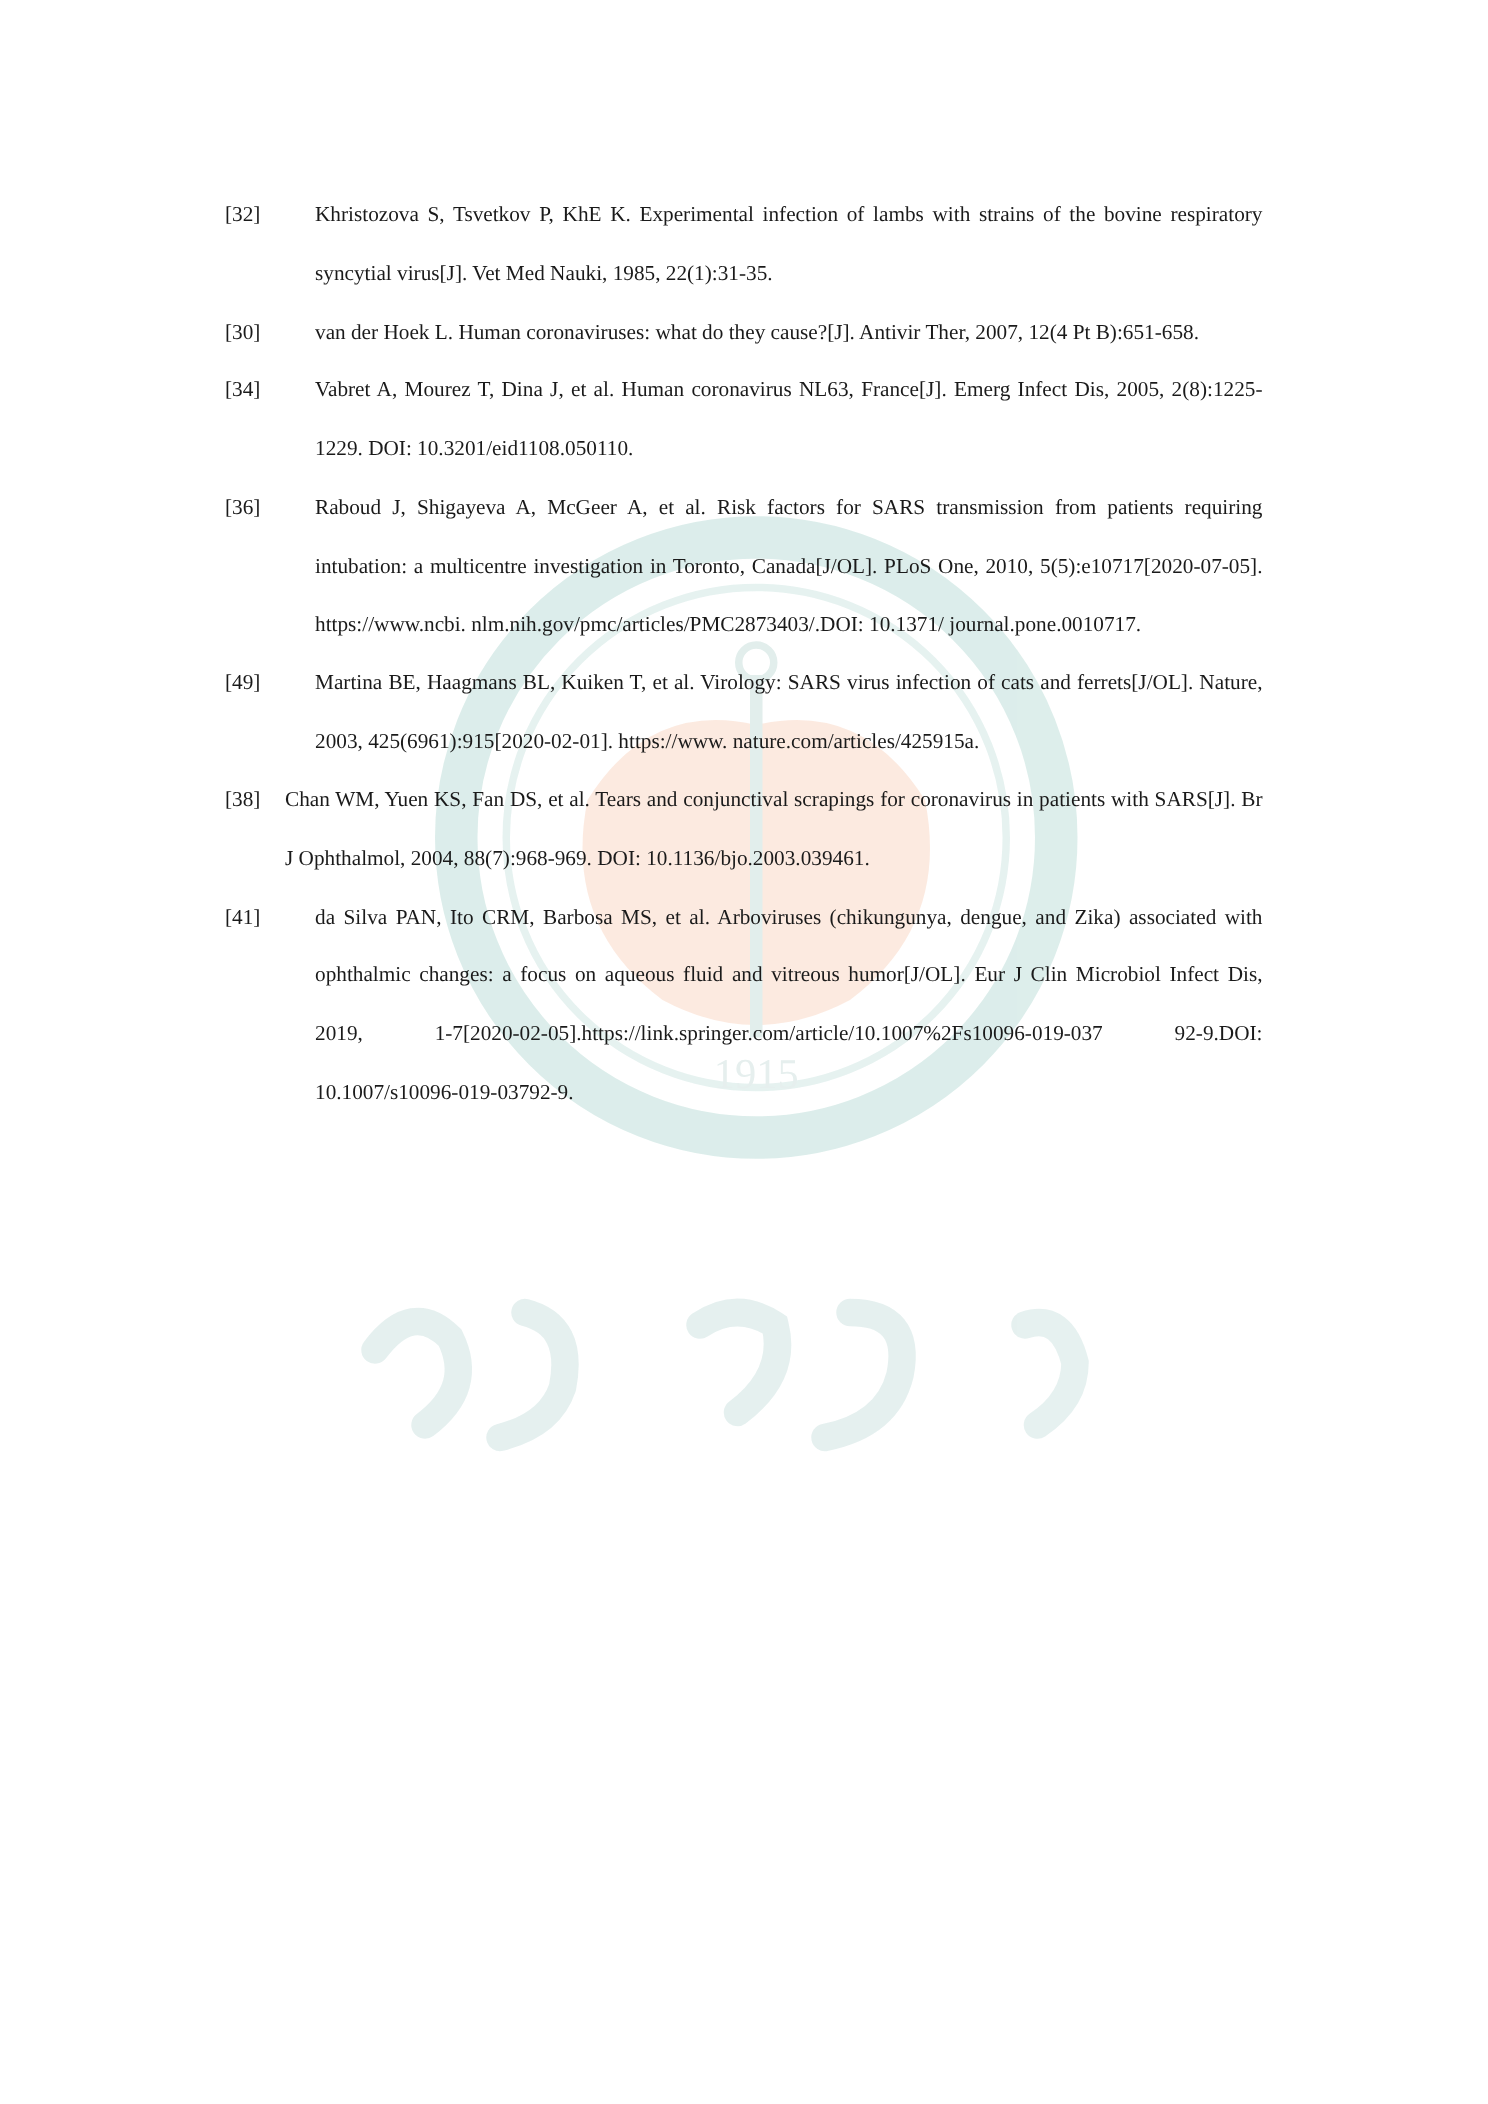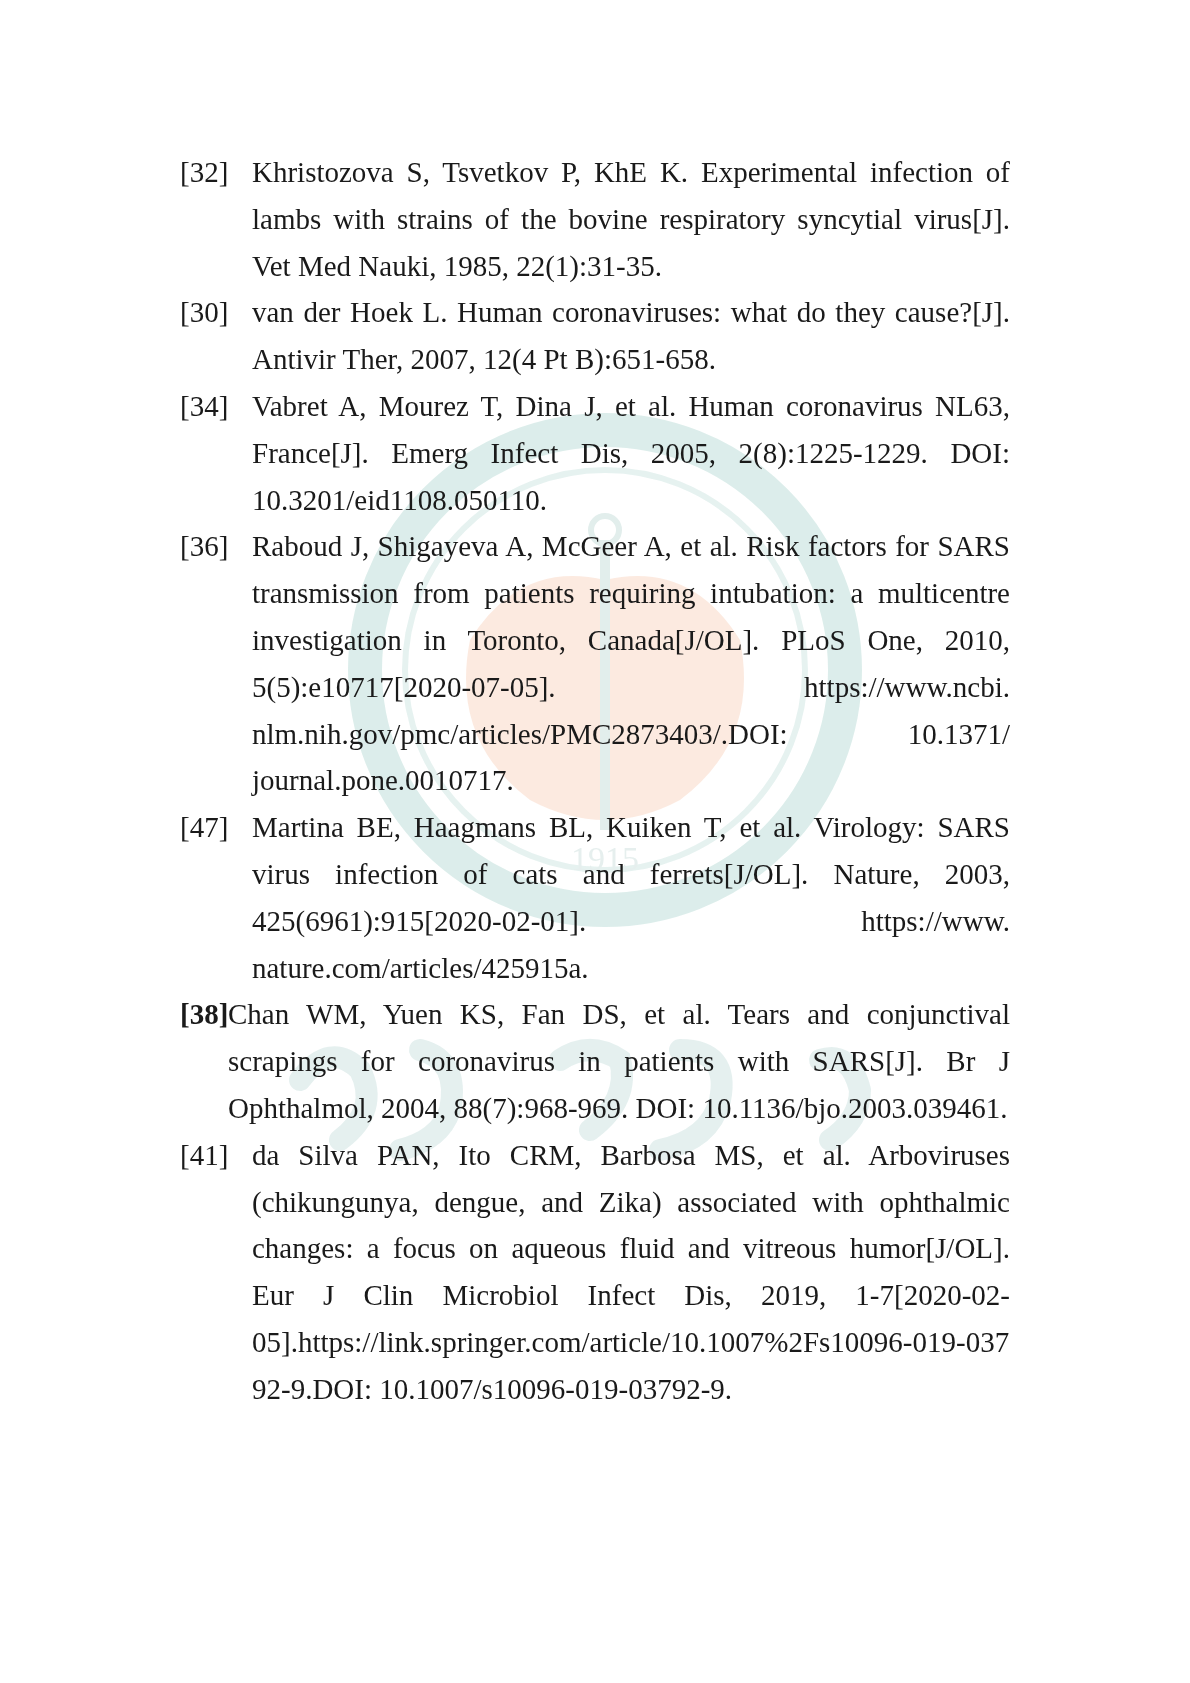--- a/index.html
+++ b/index.html
@@ -26,37 +26,36 @@
   }
   .refs {
     position: absolute;
     left: 180px;
     top: 149px;
     width: 830px;
     z-index: 1;
   }
   .ref {
     position: relative;
-    font-size: 29px;
+    font-size: 17px;
     line-height: 46.8px;
     text-align: justify;
     padding-left: 72px;
   }
   .ref .label {
     position: absolute;
     left: 0;
     top: 0;
     width: 60px;
   }
   .ref.hanging {
     padding-left: 48px;
   }
   .ref.hanging .label {
     width: 48px;
-    font-weight: bold;
   }
   .ref .body {
     display: block;
   }
 </style>
 </head>
 <body>
 
 <svg class="watermark" viewBox="0 0 1190 1683" xmlns="http://www.w3.org/2000/svg">
   <g opacity="0.9">
@@ -89,21 +88,21 @@
   </div>
   <div class="ref">
     <span class="label">[34]</span>
     <span class="body">Vabret A, Mourez T, Dina J, et al. Human coronavirus NL63, France[J]. Emerg Infect Dis, 2005, 2(8):1225-1229. DOI: 10.3201/eid1108.050110.</span>
   </div>
   <div class="ref">
     <span class="label">[36]</span>
     <span class="body">Raboud J, Shigayeva A, McGeer A, et al. Risk factors for SARS transmission from patients requiring intubation: a multicentre investigation in Toronto, Canada[J/OL]. PLoS One, 2010, 5(5):e10717[2020-07-05]. https://www.ncbi. nlm.nih.gov/pmc/articles/PMC2873403/.DOI: 10.1371/ journal.pone.0010717.</span>
   </div>
   <div class="ref">
-    <span class="label">[47]</span>
+    <span class="label">[49]</span>
     <span class="body">Martina BE, Haagmans BL, Kuiken T, et al. Virology: SARS virus infection of cats and ferrets[J/OL]. Nature, 2003, 425(6961):915[2020-02-01]. https://www. nature.com/articles/425915a.</span>
   </div>
   <div class="ref hanging">
     <span class="label">[38]</span>
     <span class="body">Chan WM, Yuen KS, Fan DS, et al. Tears and conjunctival scrapings for coronavirus in patients with SARS[J]. Br J Ophthalmol, 2004, 88(7):968-969. DOI: 10.1136/bjo.2003.039461.</span>
   </div>
   <div class="ref">
     <span class="label">[41]</span>
     <span class="body">da Silva PAN, Ito CRM, Barbosa MS, et al. Arboviruses (chikungunya, dengue, and Zika) associated with ophthalmic changes: a focus on aqueous fluid and vitreous humor[J/OL]. Eur J Clin Microbiol Infect Dis, 2019, 1-7[2020-02-05].https://link.springer.com/article/10.1007%2Fs10096-019-037 92-9.DOI: 10.1007/s10096-019-03792-9.</span>
   </div>

